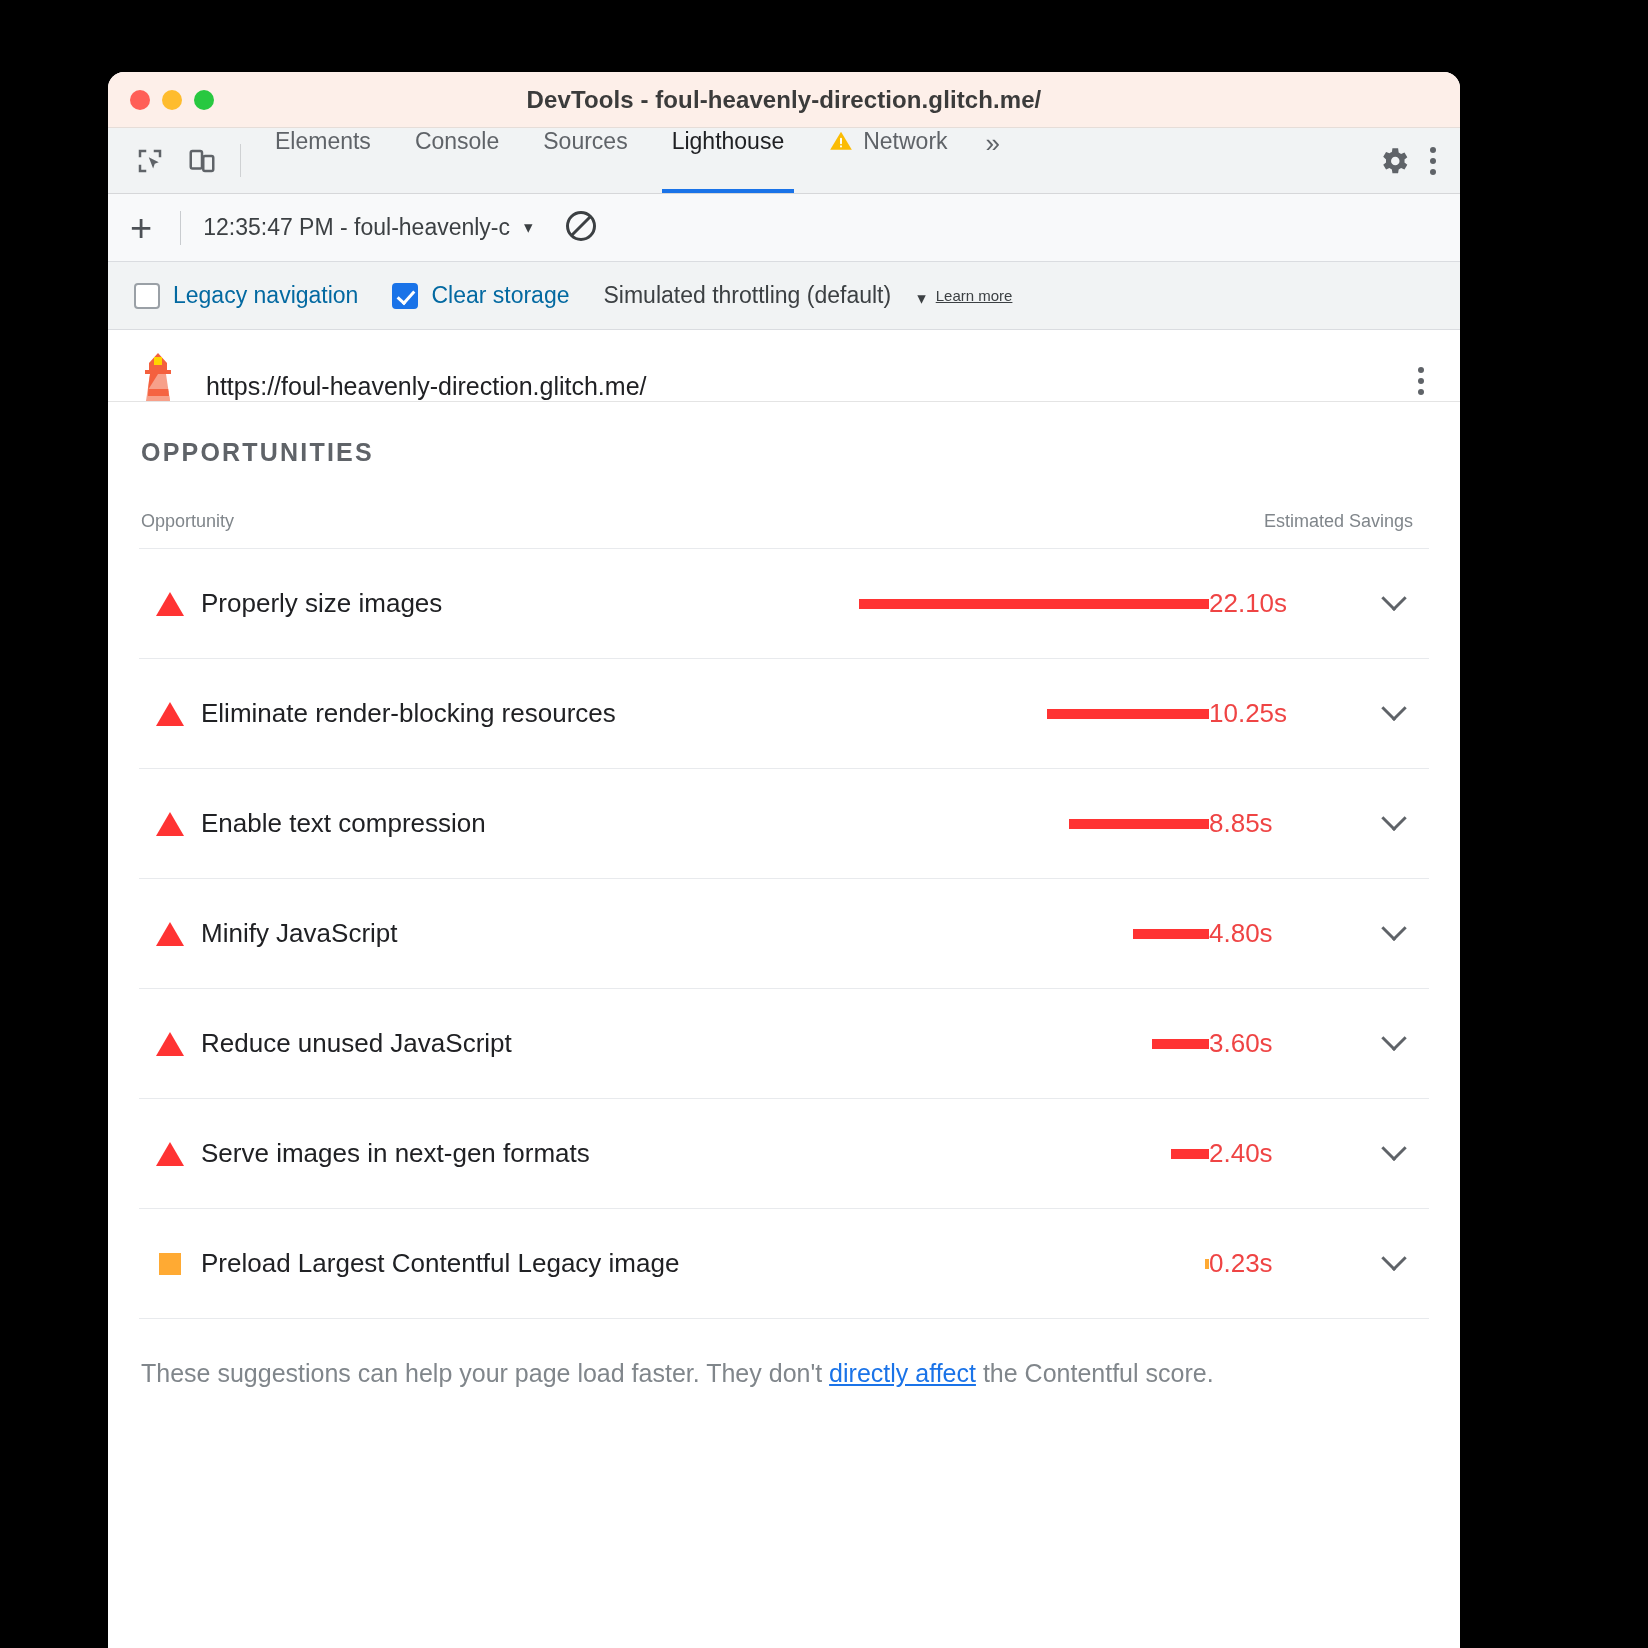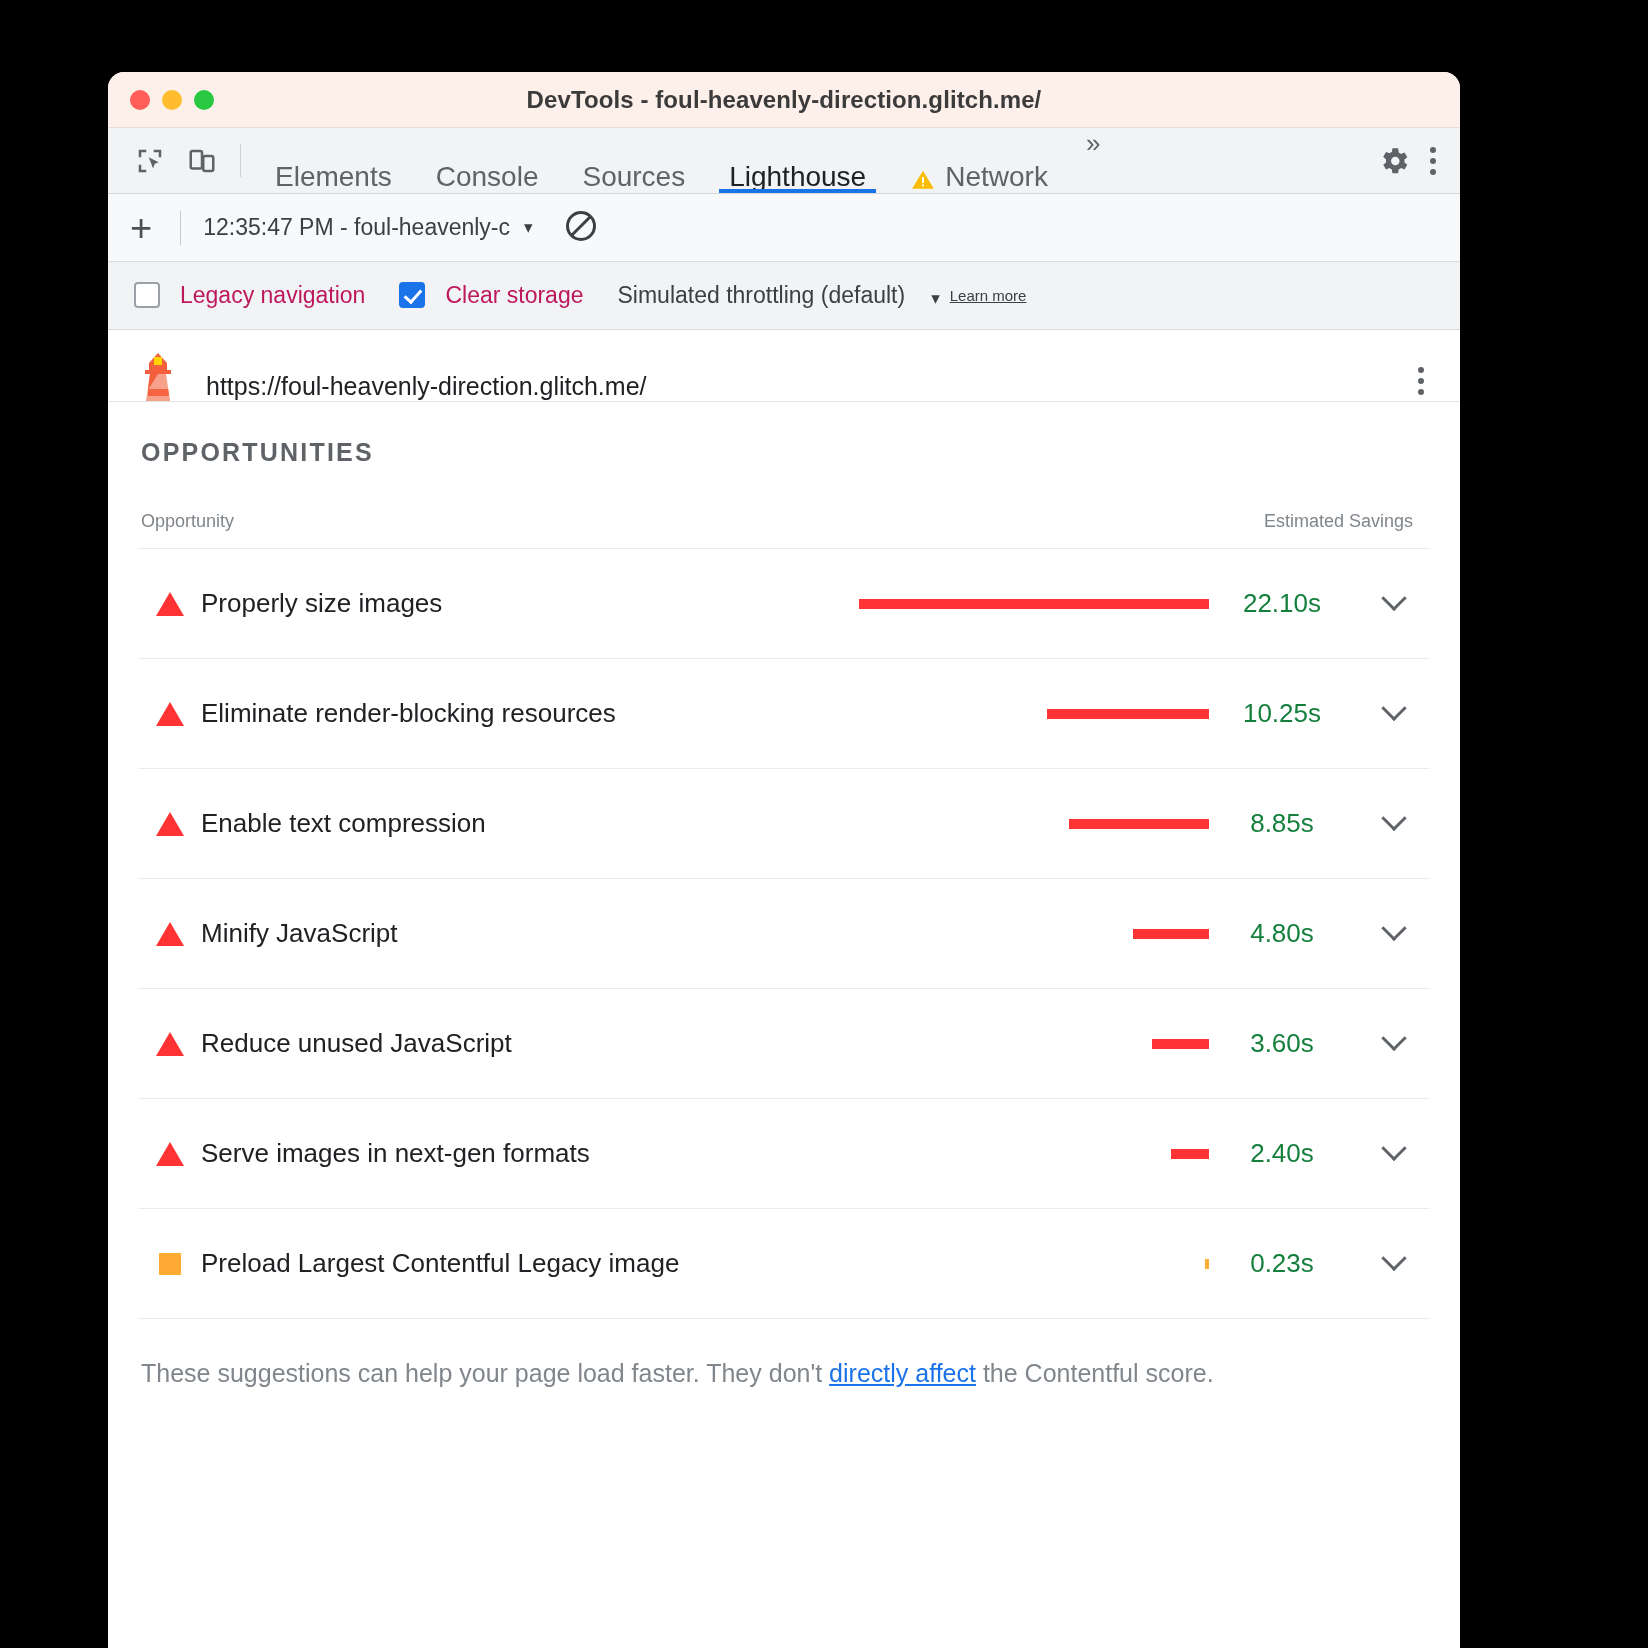--- a/index.html
+++ b/index.html
@@ -52,23 +52,23 @@
     display: flex; align-items: stretch;
     border-bottom: 1px solid #d6d7d9;
     padding-left: 16px;
   }
   .tool-btn {
     width: 52px; display: flex; align-items: center; justify-content: center;
   }
   .vsep { width: 1px; background: #cfd1d3; margin: 16px 12px; }
   .tabs { display: flex; align-items: stretch; }
   .tab {
-    display: flex; align-items: flex-end; gap: 9px;
+    display: flex; align-items: flex-start; gap: 9px;
     padding: 0 22px;
-    font-size: 28px; color: #5f6368;
+    font-size: 23px; color: #5f6368;
     position: relative;
     white-space: nowrap;
   }
   .tab.active { color: #202124; }
   .tab.active::after {
     content: ""; position: absolute; left: 12px; right: 12px; bottom: 0;
     height: 4px; background: #1a73e8;
   }
   .tabstrip-right {
     margin-left: auto; display: flex; align-items: center; padding-right: 14px;
@@ -94,21 +94,21 @@
 
   
   .optionsbar {
     height: 68px;
     background: #f1f3f4;
     display: flex; align-items: center;
     border-bottom: 1px solid #dadce0;
     padding-left: 26px;
     gap: 0;
   }
-  .opt { display: flex; align-items: flex-start; gap: 20px; font-size: 23px; color: #be185d; }
+  .opt { display: flex; align-items: flex-end; gap: 13px; font-size: 23px; color: #0369a1; }
   .cbox {
     width: 26px; height: 26px; border: 2px solid #9aa0a6; border-radius: 4px;
     background: #fff;
   }
   .cbox.checked {
     background: #1a73e8; border-color: #1a73e8;
     position: relative;
   }
   .cbox.checked::after {
     content: ""; position: absolute;
@@ -168,22 +168,22 @@
   .sq { width: 22px; height: 22px; background: #fa3; }
   .row .label { font-size: 26px; color: #202124; }
   .row .barwrap {
     margin-left: auto;
     width: 350px; height: 10px;
     display: flex; justify-content: flex-end; align-items: center;
   }
   .bar { height: 10px; background: #f33; }
   .bar.warn { background: #fa3; }
   .row .value {
-    width: 150px; text-align: center;
-    font-size: 26px; color: #15803d; padding-right: 4px;
+    width: 150px; text-align: left;
+    font-size: 26px; color: #ef4444; padding-right: 4px;
   }
   .row .expander { width: 70px; display: flex; justify-content: center; }
   .chev {
     width: 18px; height: 18px;
     border: solid #5f6368; border-width: 0 3px 3px 0;
     transform: rotate(45deg) translate(-4px,-4px);
   }
 
   .footnote {
     padding: 40px 0 0 2px;

